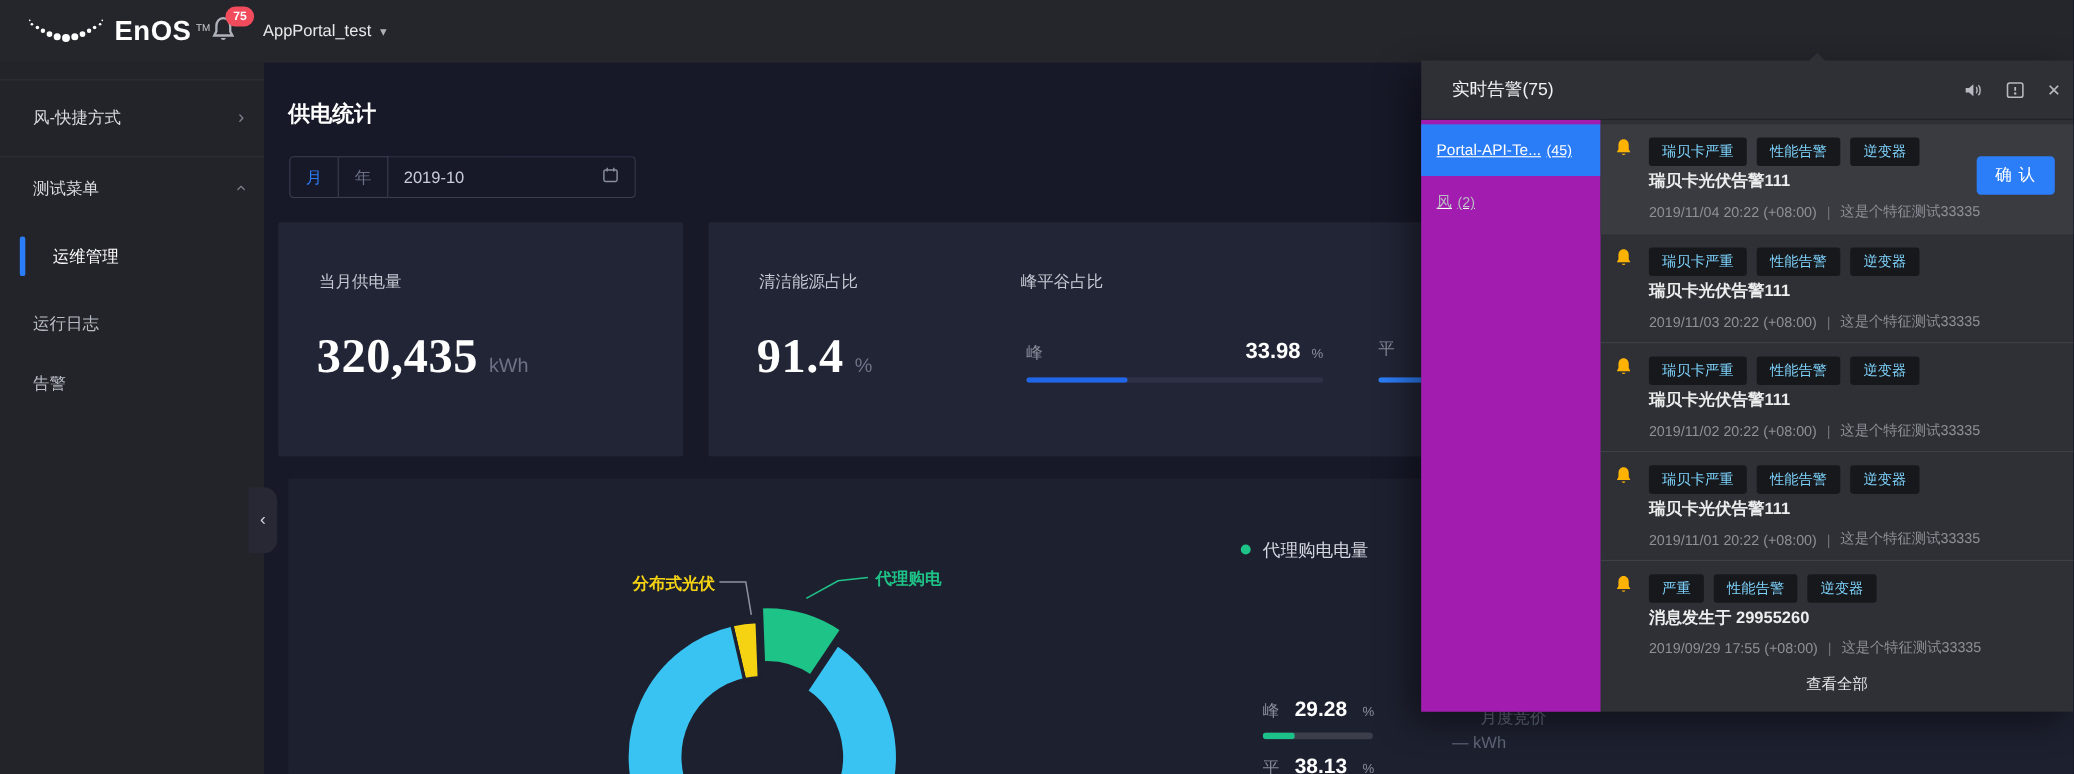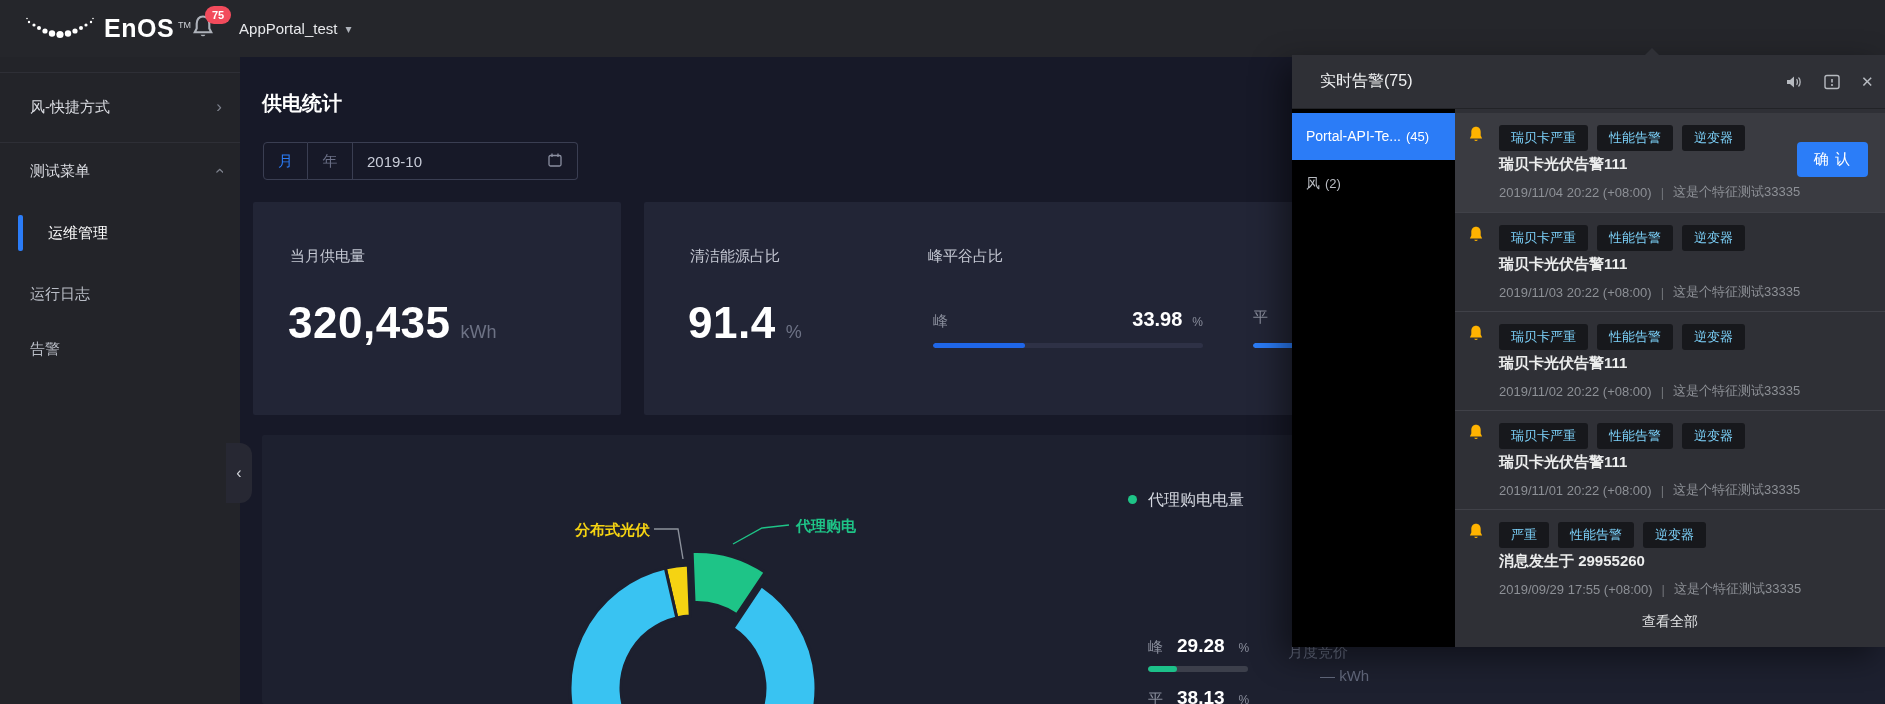--- a/index.html
+++ b/index.html
@@ -48,21 +48,21 @@
   .toggle-btn + .toggle-btn { border-left:none; }
   .toggle-btn.on { color:#2b7cf7; }
   .date-box { width:225px; height:38px; border:1px solid #3a3e52; border-left:none;
     border-radius:0 4px 4px 0; display:flex; align-items:center; padding:0 14px;
     font-size:15px; color:#c8ccd8; cursor:pointer; }
   .date-box .cal { margin-left:auto; }
 
   .stat-card { position:absolute; background:#222536; border-radius:2px; }
   .stat-label { position:absolute; font-size:15px; color:#c6c9d4; }
   .big-row { position:absolute; display:flex; align-items:baseline; gap:10px; }
-  .big-num { font-size:44px; font-weight:600; color:#fff; letter-spacing:.5px; }
+  .big-num { font-size:44px; font-weight:600; color:#fff; letter-spacing:.5px;font-family:Liberation Serif, serif; }
   .big-unit { font-size:18px; color:#6d7285; }
 
   .pv-row { position:absolute; width:270px; display:flex; align-items:baseline; justify-content:space-between; }
   .pv-name { font-size:15px; color:#8a8e9c; }
   .pv-vals { display:flex; align-items:baseline; gap:10px; }
   .pv-num { font-size:20px; font-weight:bold; color:#fff; }
   .pv-unit { font-size:12px; color:#8a8e9c; }
   .bar { position:absolute; height:5px; border-radius:3px; background:#2e3146; overflow:hidden; }
   .bar-fill { height:100%; border-radius:3px; }
 
@@ -84,21 +84,21 @@
     background:#2f3036; z-index:10; box-shadow:-10px 10px 30px rgba(0,0,0,.45); }
   .panel-pointer { position:absolute; top:-7px; left:352px; width:0; height:0;
     border-left:8px solid transparent; border-right:8px solid transparent;
     border-bottom:8px solid #2f3036; }
   .panel-head { position:absolute; top:0; left:0; width:593px; height:54px;
     border-bottom:1px solid #222327; display:flex; align-items:center; padding:0 0 0 28px; }
   .panel-title { font-size:16px; color:#f0f1f3; }
   .panel-icons { position:absolute; right:0; top:0; height:54px; display:flex;
     align-items:center; gap:20px; padding-right:0; }
   .picon { width:18px; height:18px; cursor:pointer; color:#b7bac0; font-size:15px; }
-  .tabcol { position:absolute; left:0; top:54px; width:163px; height:538px; background:#000000; }
+  .tabcol { position:absolute; left:0; top:54px; width:163px; height:538px; background:#a21caf;text-decoration:underline; }
   .tab { position:relative; margin-top:0; height:47px; line-height:47px; padding-left:14px;
     font-size:14px; color:#b9bcc2; cursor:pointer; white-space:nowrap; }
   .tab.active { background:#2b7cf7; color:#fff; }
   .tab .cnt { margin-left:5px; font-size:13px; }
   .alist { position:absolute; left:163px; top:54px; width:430px; height:538px; }
   .aitem { position:absolute; left:0; width:430px; height:99px; cursor:pointer; }
   .aitem.hl { background:#3a3b41; }
   .aitem + .aitem { border-top:1px solid #404148; }
   .abell { position:absolute; left:12px; top:12px; }
   .chips { position:absolute; left:44px; top:12px; display:flex; gap:9px; }
@@ -253,21 +253,21 @@
   </div>
   <div class="mini-bar" style="left:886px;top:231px">
     <div class="bar-fill" style="background: rgb(28, 192, 137); width: 29%;"></div>
   </div>
   <div class="mini-row" style="left:886px;top:252px">
     <span class="mini-name">平</span>
     <span class="mini-num">38.13</span>
     <span class="mini-unit">%</span>
   </div>
 
-  <span class="muted-label" style="left:1026px;top:208px">月度竞价</span>
+  <span class="muted-label" style="left:1084px;top:208px">月度竞价</span>
   <span class="muted-label" style="left:1058px;top:232px">— kWh</span>
 </section>
 
 <aside class="panel">
   <div class="panel-pointer"></div>
   <div class="panel-head">
     <span class="panel-title">实时告警(75)</span>
     <div class="panel-icons">
       <svg class="picon" viewBox="0 0 18 18">
         <path d="M2 7v4h3l4 3.5v-11L5 7H2z" fill="#b7bac0"></path>

